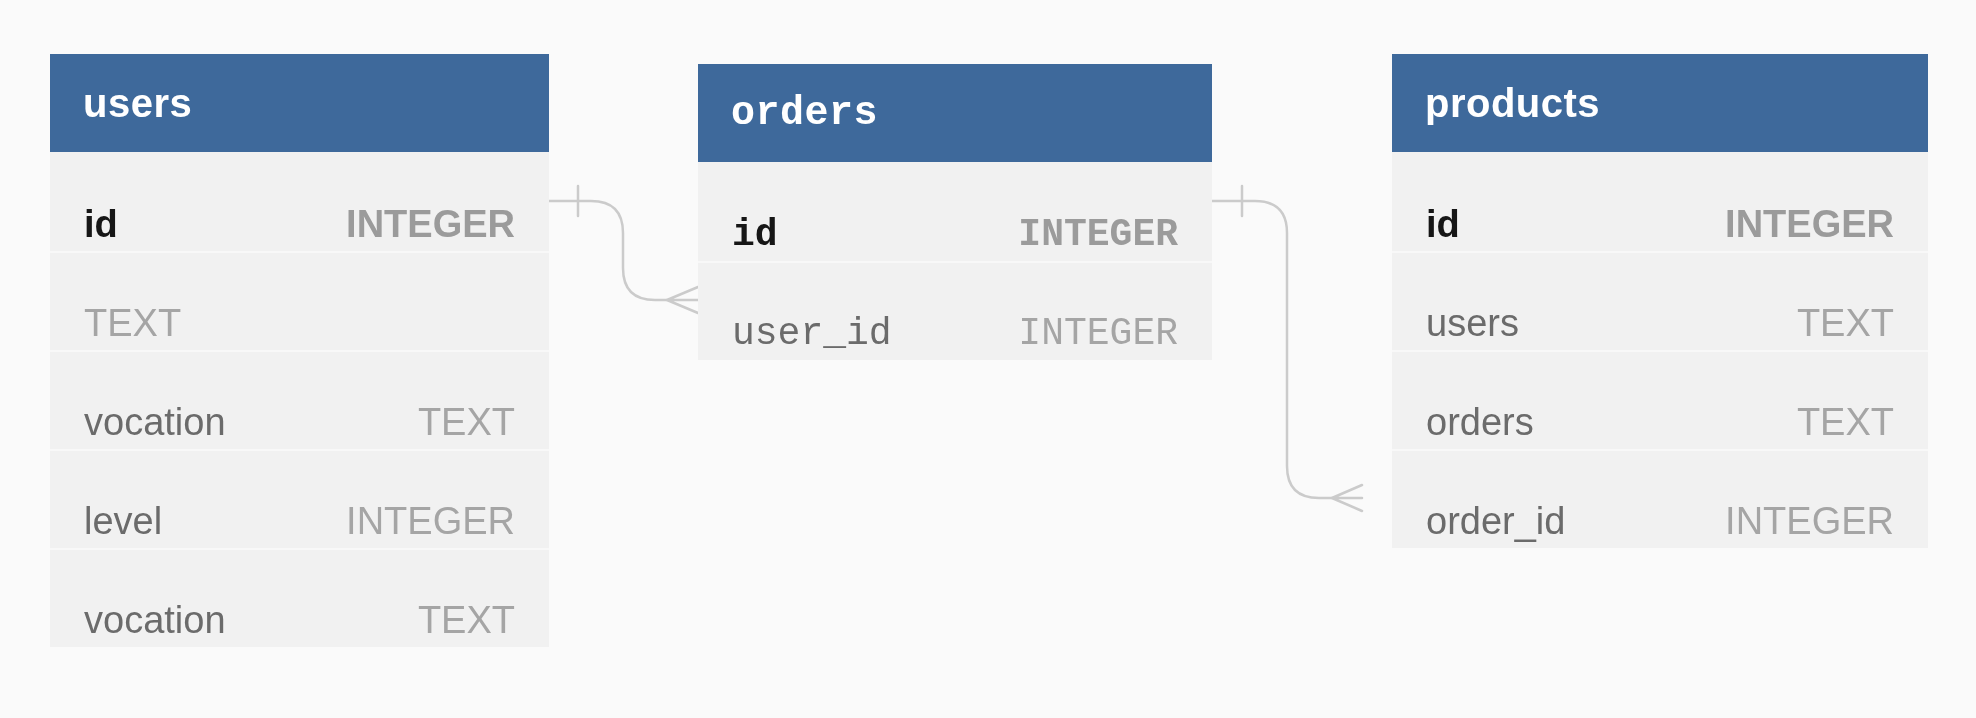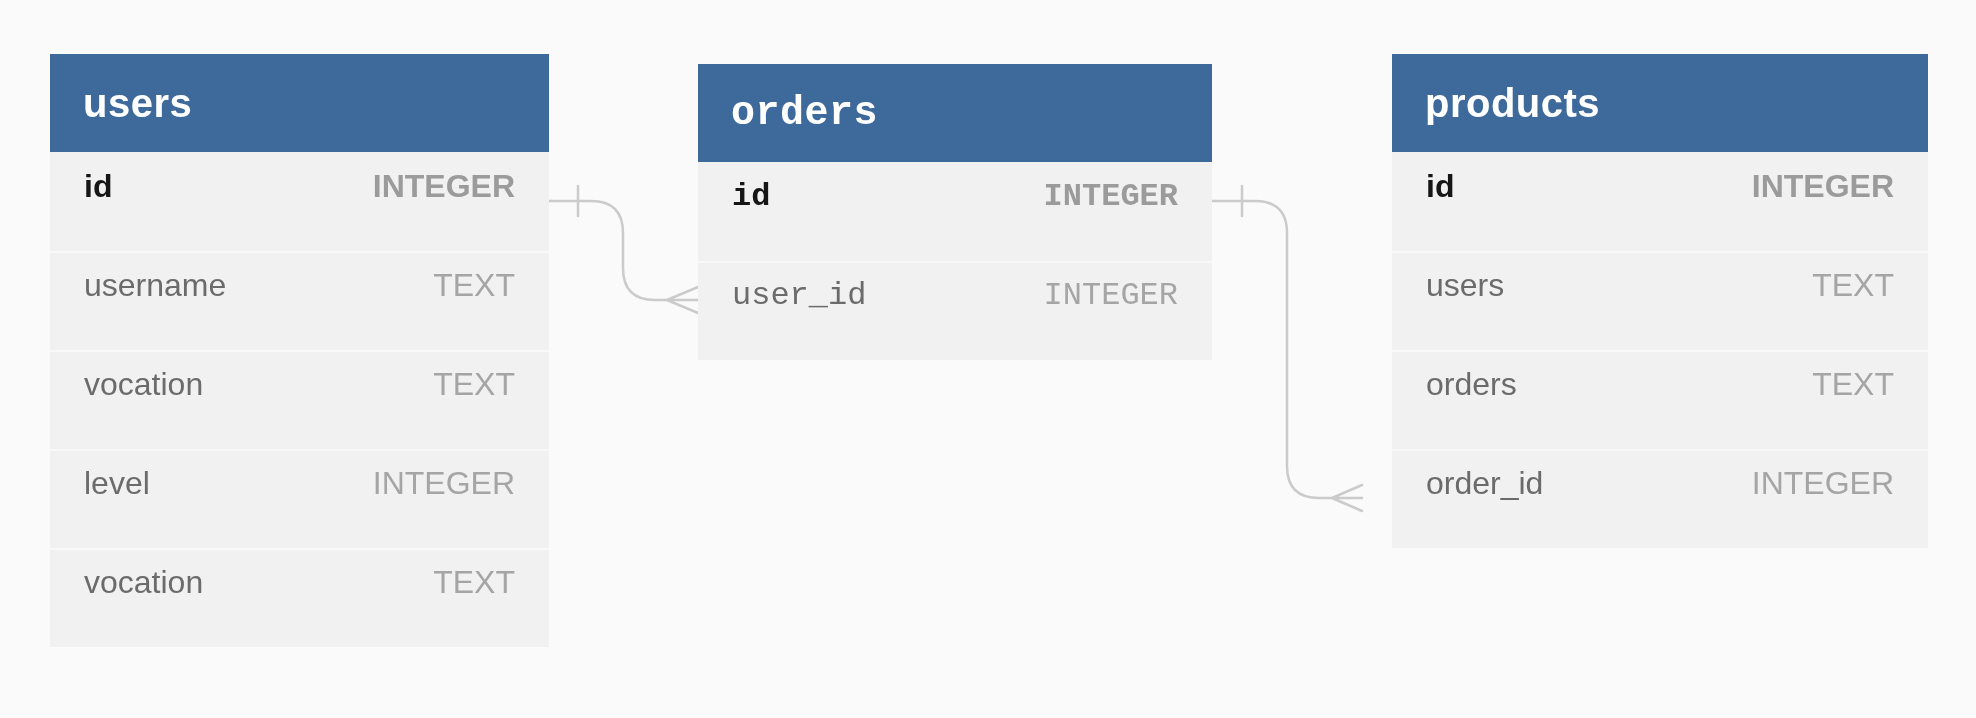--- a/index.html
+++ b/index.html
@@ -53,25 +53,25 @@
     padding:0 33px;
     box-sizing:border-box;
     font-size:40px;
     font-weight:700;
     letter-spacing:0.5px;
   }
   .db-table .row{
     height:99px;
     background:var(--row-bg);
     display:flex;
-    align-items:flex-start;
+    align-items:flex-end;
     justify-content:space-between;
-    padding:16px 34px;
+    padding:5px 34px;
     box-sizing:border-box;
-    font-size:32px;
+    font-size:38px;
   }
   .db-table .row + .row{
     box-shadow:inset 0 2px 0 0 var(--divider);
   }
   .col-name{color:var(--name-fg);}
   .col-type{color:var(--type-fg);}
   .row.pk .col-name{color:var(--pk-name-fg);font-weight:700;}
   .row.pk .col-type{color:var(--pk-type-fg);font-weight:700;}
 </style>
 </head>
@@ -94,21 +94,20 @@
 
   <section class="db-table" style="left:50px;top:54px;width:499px;">
     <header>
       <span>users</span>
     </header>
     <div class="row pk">
       <span class="col-name">id</span>
       <span class="col-type">INTEGER</span>
     </div>
     <div class="row">
-      <span class="col-name">username</span>
       <span class="col-type">TEXT</span>
     </div>
     <div class="row">
       <span class="col-name">vocation</span>
       <span class="col-type">TEXT</span>
     </div>
     <div class="row">
       <span class="col-name">level</span>
       <span class="col-type">INTEGER</span>
     </div>

